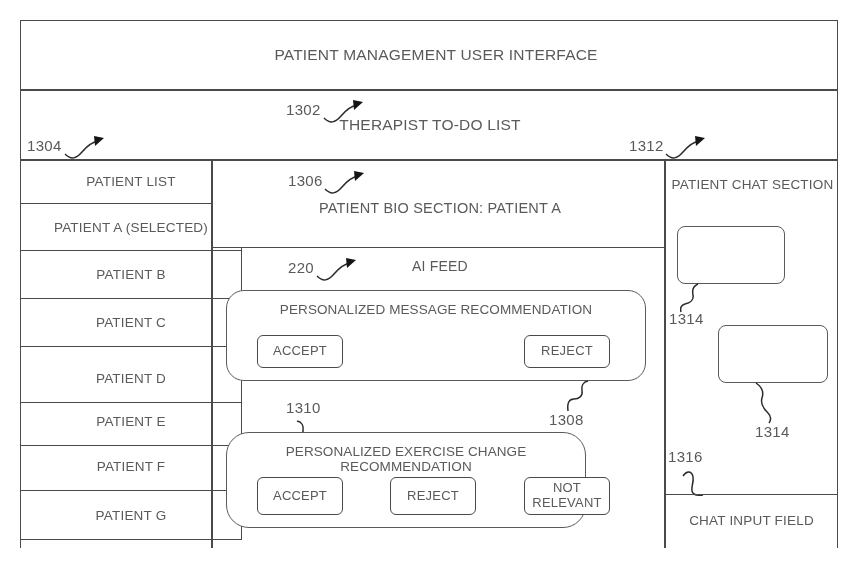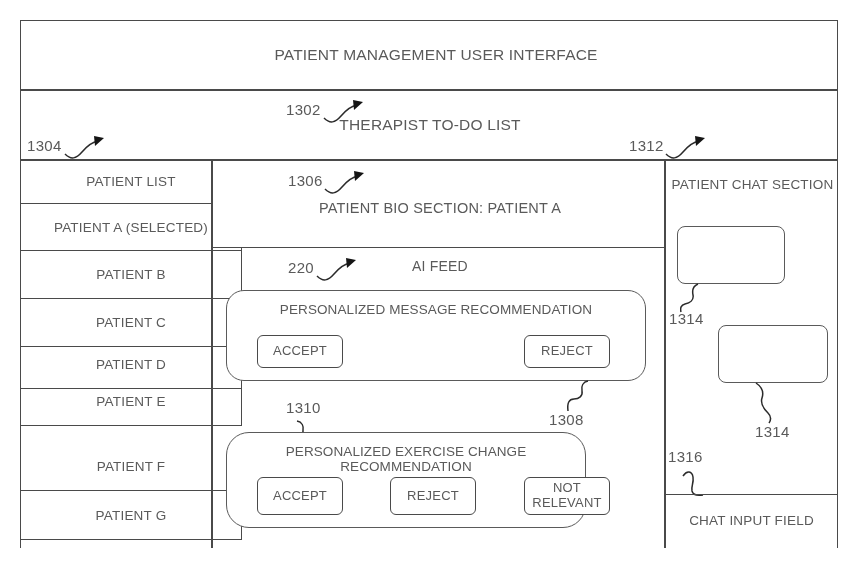--- a/index.html
+++ b/index.html
@@ -274,22 +274,22 @@
 
   <div class="box" id="patient-list-col"></div>
   <div class="box" id="center-col"></div>
   <div class="box" id="chat-col"></div>
 
   <div class="patient-row" style="top:160px; height:44px;">PATIENT LIST</div>
 
   <div class="patient-row" style="top:204px; height:47px;">PATIENT A (SELECTED)</div>
   <div class="patient-row" style="top:251px; height:48px;">PATIENT B</div>
   <div class="patient-row" style="top:299px; height:48px;">PATIENT C</div>
-  <div class="patient-row" style="top:341px; height:48px;text-align:right;">PATIENT D</div>
-  <div class="patient-row" style="top:378px; height:48px;text-align:center;">PATIENT E</div>
+  <div class="patient-row" style="top:355px; height:48px;text-align:right;">PATIENT D</div>
+  <div class="patient-row" style="top:398px; height:48px;text-align:center;">PATIENT E</div>
   <div class="patient-row" style="top:443px; height:48px;">PATIENT F</div>
   <div class="patient-row" style="top:491px; height:49px;">PATIENT G</div>
 
   <div class="box" id="bio-section"></div>
   <div class="label" id="bio-title">PATIENT BIO SECTION: PATIENT A</div>
 
   <div class="refnum" style="left:288px; top:172px;">1306</div>
   <svg class="leader" style="left:323px; top:169px;" width="44" height="26" viewBox="0 0 44 26">
     <path d="M2,20 C8,26 13,25 19,18 C25,11 29,8 35,7"></path>
     <polygon points="32,12 41,4 31,2"></polygon>

